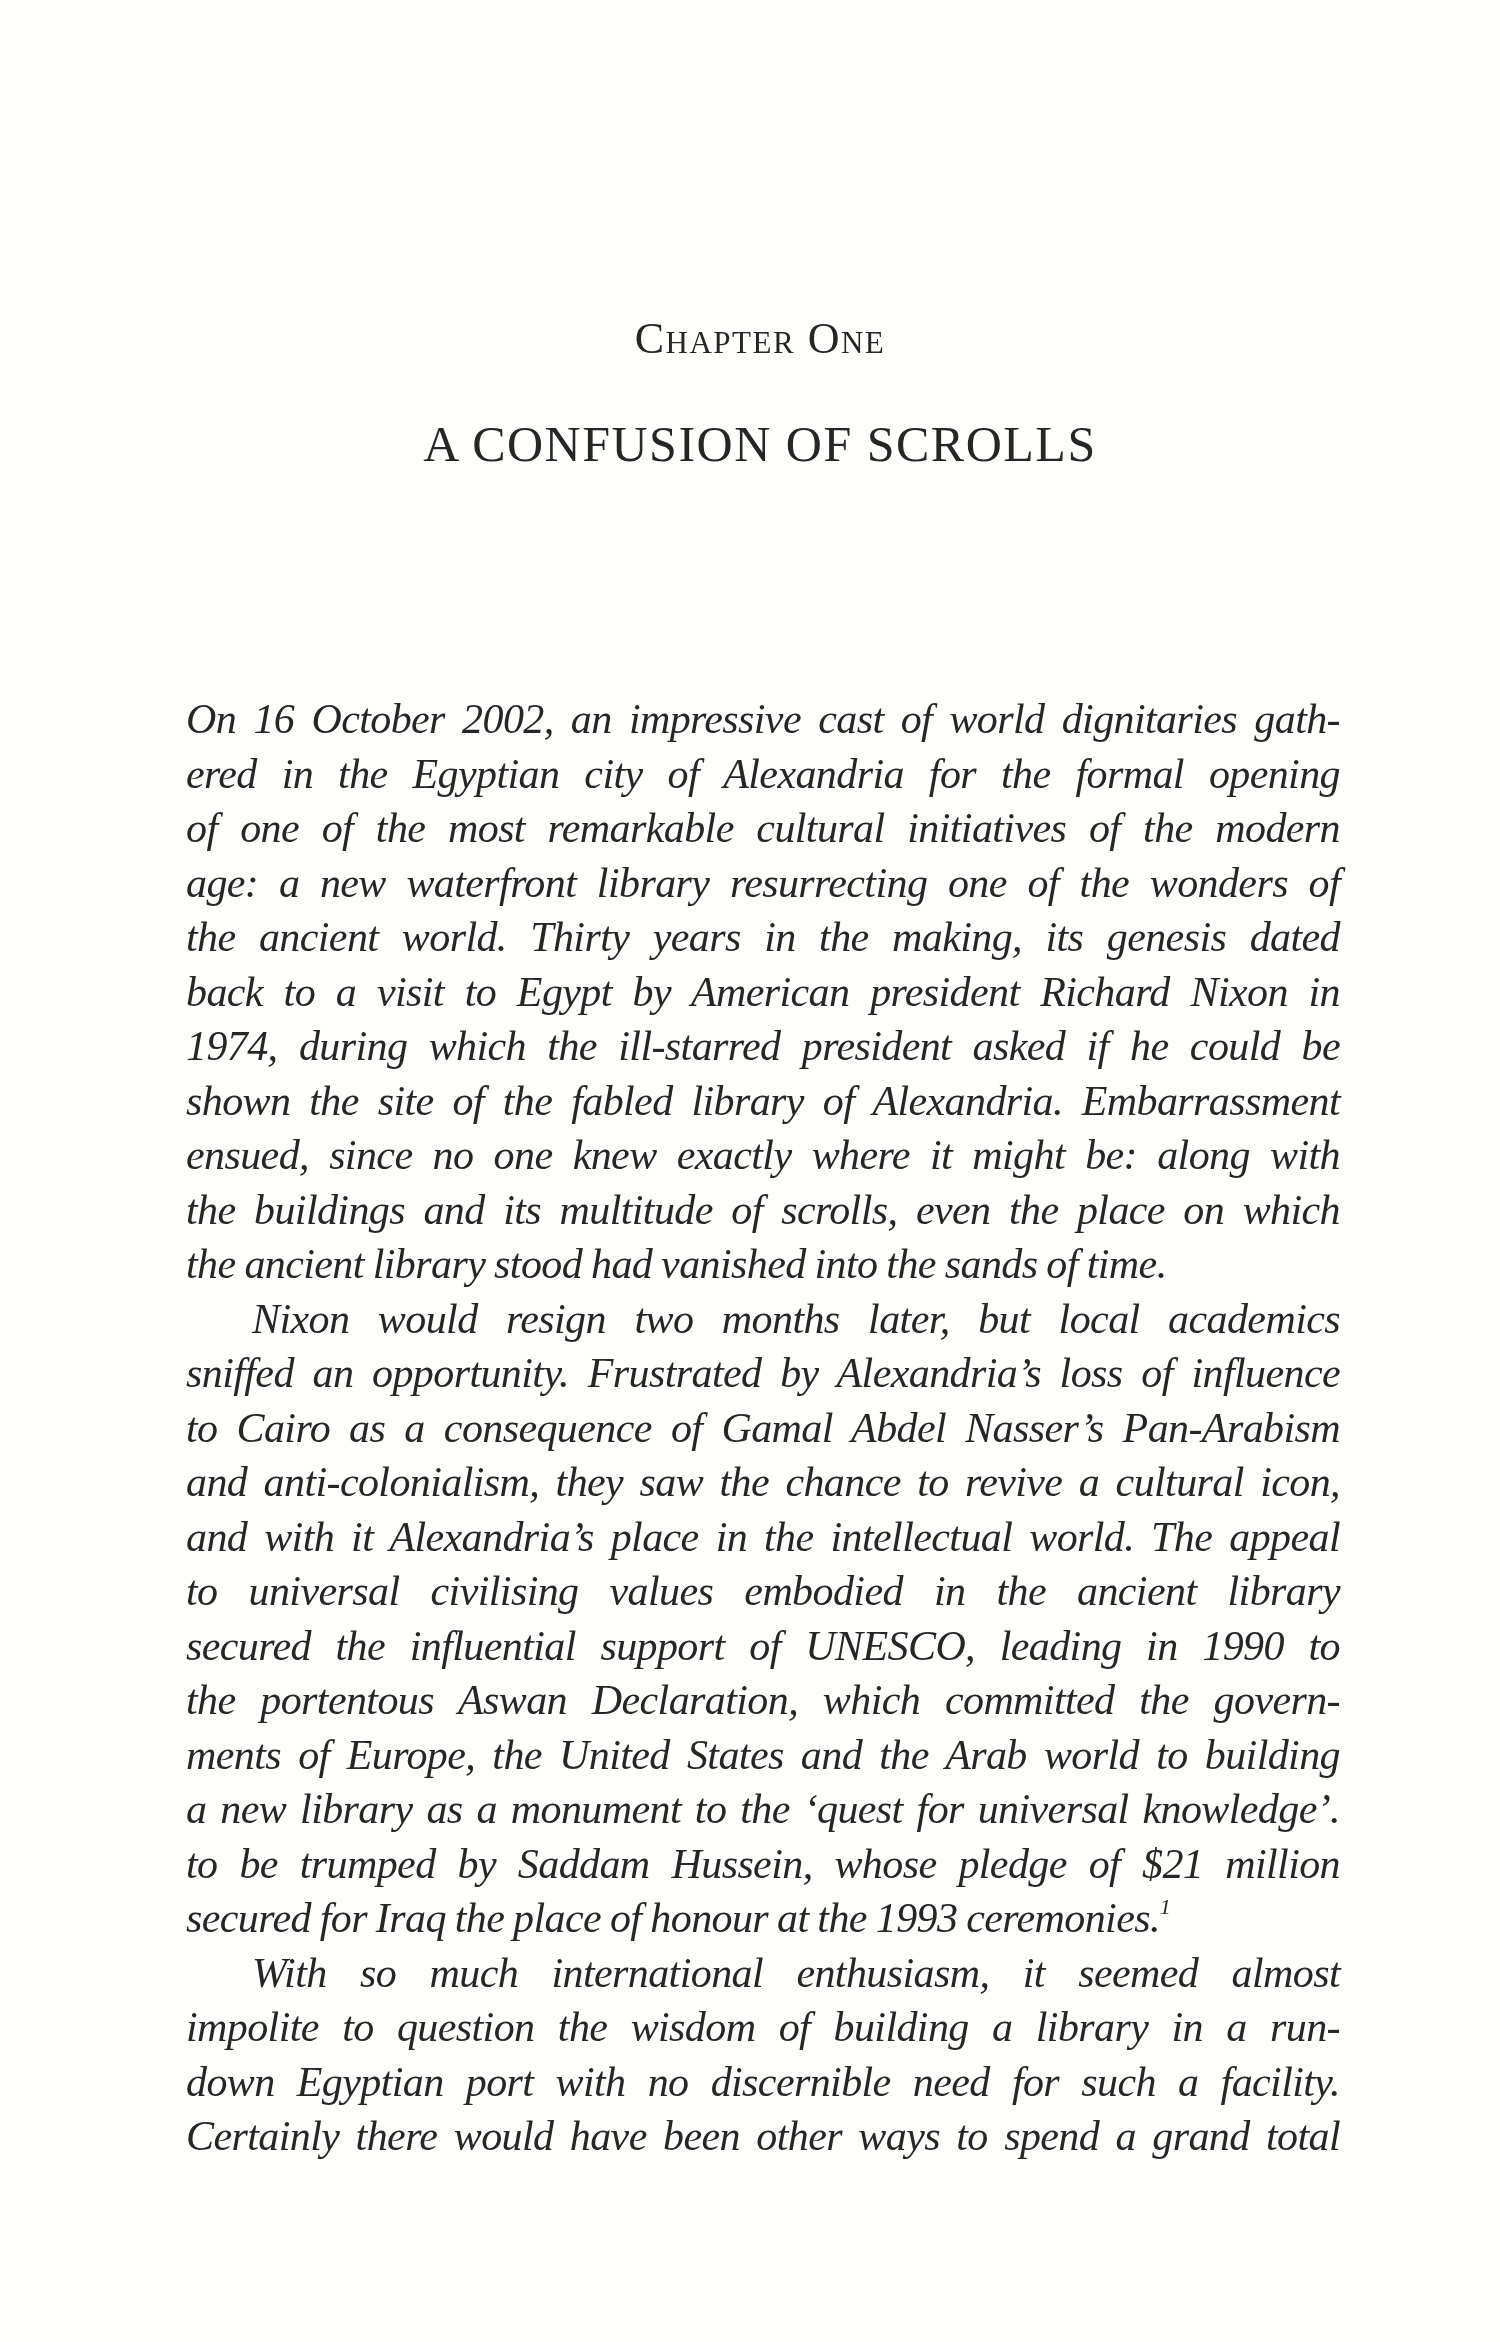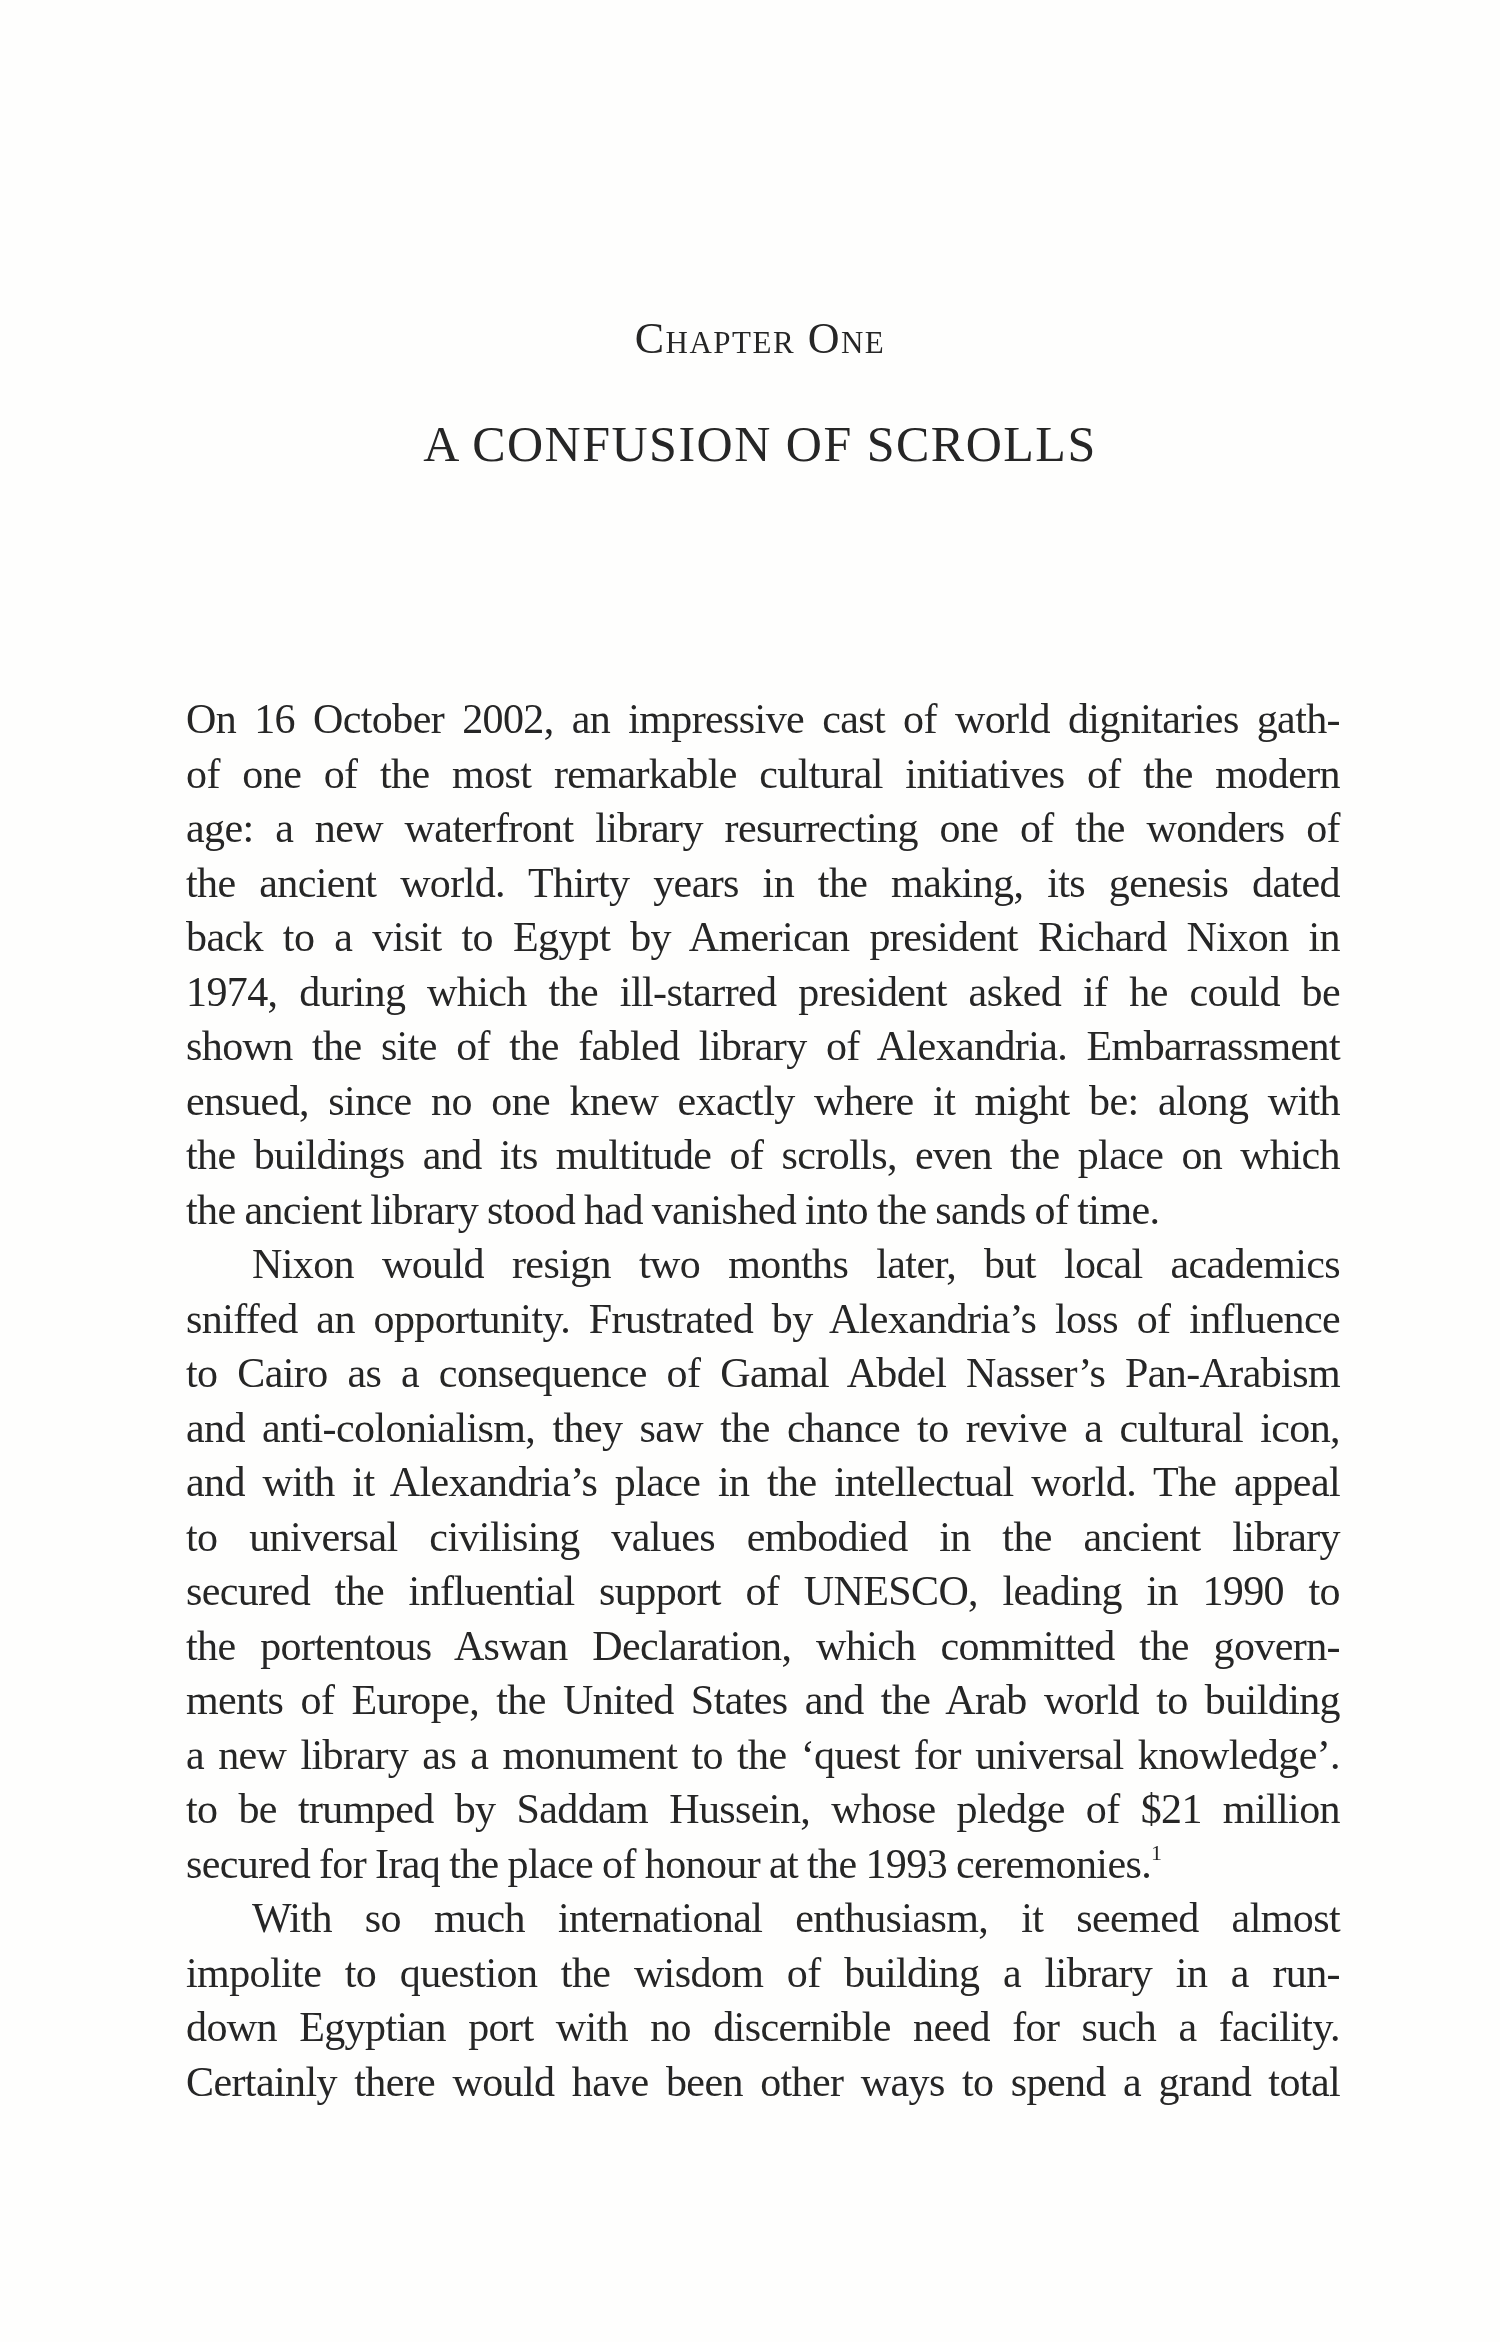--- a/index.html
+++ b/index.html
@@ -35,20 +35,21 @@
     white-space: nowrap;
   }
   .body-text {
     position: absolute;
     left: 186px;
     top: 692px;
     width: 1154px;
     font-size: 42px;
     letter-spacing: -0.6px;
     word-spacing: -1px;
+    font-style: italic;
   }
   .line {
     display: block;
     height: 54.5px;
     line-height: 54.5px;
     white-space: nowrap;
     text-align: justify;
     text-align-last: justify;
     overflow: visible;
   }
@@ -61,20 +62,21 @@
 
 <div class="page">
 
   <div class="chapter-label">Chapter One</div>
   <div class="chapter-title">A CONFUSION OF SCROLLS</div>
 
   <div class="body-text">
 
     <div class="paragraph">
       <span class="line">On 16 October 2002, an impressive cast of world dignitaries gath-</span>
+      <span class="line">ered in the Egyptian city of Alexandria for the formal opening</span>
       <span class="line">of one of the most remarkable cultural initiatives of the modern</span>
       <span class="line">age: a new waterfront library resurrecting one of the wonders of</span>
       <span class="line">the ancient world. Thirty years in the making, its genesis dated</span>
       <span class="line">back to a visit to Egypt by American president Richard Nixon in</span>
       <span class="line">1974, during which the ill-starred president asked if he could be</span>
       <span class="line">shown the site of the fabled library of Alexandria. Embarrassment</span>
       <span class="line">ensued, since no one knew exactly where it might be: along with</span>
       <span class="line">the buildings and its multitude of scrolls, even the place on which</span>
       <span class="line last">the ancient library stood had vanished into the sands of time.</span>
     </div>

